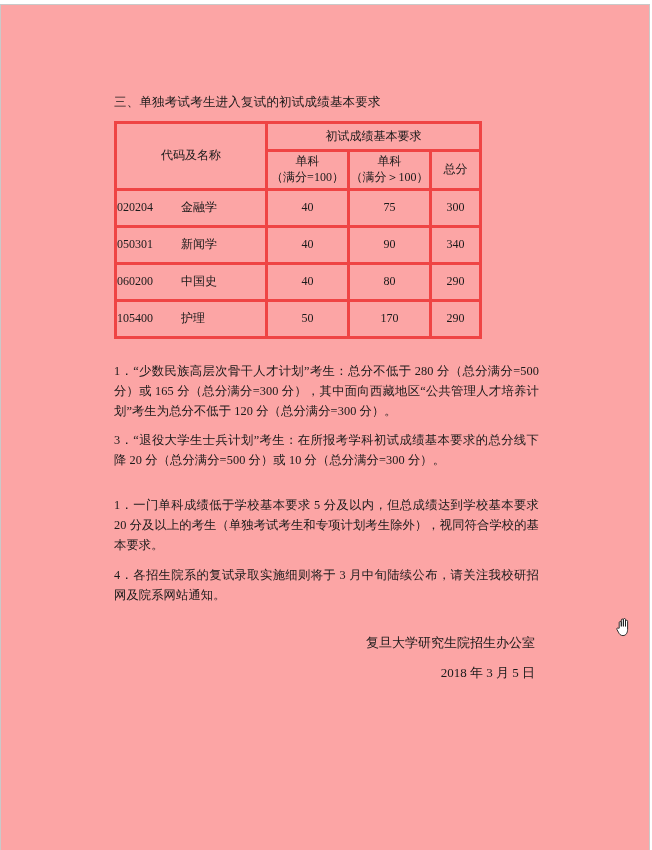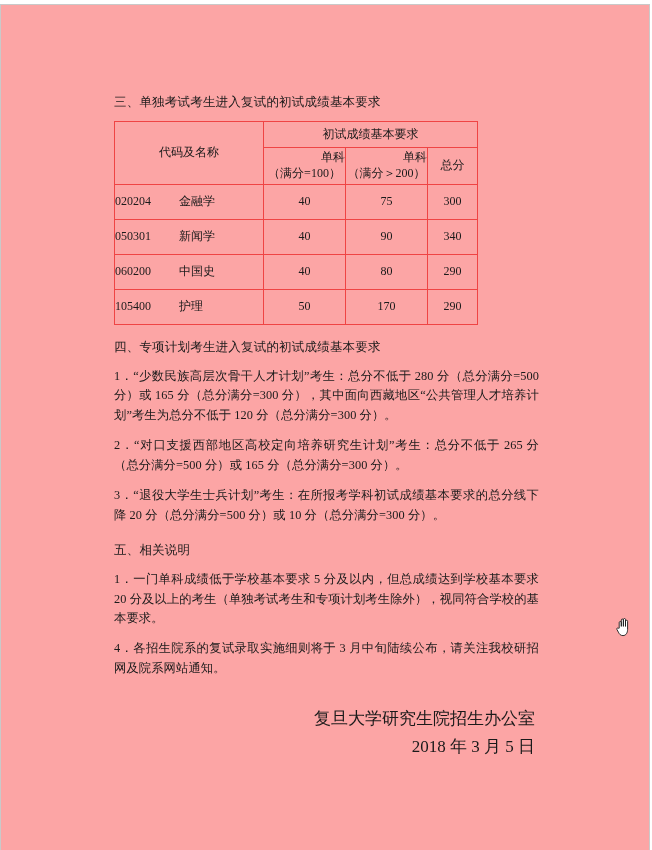--- a/index.html
+++ b/index.html
@@ -43,21 +43,21 @@
   .section-heading.sec4 { margin-top: 0; }
 
   
   table.scores {
     border-collapse: collapse;
     width: 362px;
     table-layout: fixed;
     margin: 0 0 0 0;
   }
   table.scores td, table.scores th {
-    border: 1px solid #ef4444;
+    border: 3px solid #ef4444;
     font-weight: normal;
     font-size: 12px;
     padding: 0;
     vertical-align: middle;
   }
   th.th-group {
     text-align: center;
     height: 25px;
     font-size: 12.5px;
     font-weight: bold;
@@ -67,21 +67,21 @@
     width: 148px;
     font-weight: normal;
   }
   th.th-sub {
     text-align: center;
     height: 36px;
     font-size: 11.5px;
     line-height: 1.3;
     font-weight: normal;
   }
-  th.th-sub .l1 { display: block; text-align: right; }
+  th.th-sub .l1 { display: block; }
   th.th-sub .l2 { display: block; }
   td.c-code {
     height: 34px;
     padding-left: 7px;
     font-size: 12px;
     white-space: nowrap;
     margin-top: 7px;
   }
   td.c-code .code { display: inline-block; min-width: 52px; }
   td.c-code .name { display: inline-block; margin-left: 12px; }
@@ -104,22 +104,23 @@
   }
   .block-gap { height: 13px; }
 
   
   .sign-wrap {
     margin-top: 26px;
     text-align: right;
     padding-right: 4px;
   }
   .sign-line {
-    font-size: 17px;
+    font-size: 13px;
     line-height: 1.65;
+    margin-top: 9px;
   }
 
   
   .cursor-hand {
     position: absolute;
     left: 614px;
     top: 612px;
     width: 18px;
     height: 20px;
   }
@@ -144,21 +145,21 @@
           <th class="th-name" rowspan="2">代码及名称</th>
           <th class="th-group" colspan="3">初试成绩基本要求</th>
         </tr>
         <tr>
           <th class="th-sub">
             <span class="l1">单科</span>
             <span class="l2">（满分=100）</span>
           </th>
           <th class="th-sub">
             <span class="l1">单科</span>
-            <span class="l2">（满分＞200）</span>
+            <span class="l2">（满分＞100）</span>
           </th>
           <th class="th-sub">总分</th>
         </tr>
 
         <tr>
           <td class="c-code">
             <span class="code">020204</span><span class="name">金融学</span>
           </td>
           <td class="c-num">40</td>
           <td class="c-num">75</td>
@@ -189,29 +190,26 @@
           </td>
           <td class="c-num">50</td>
           <td class="c-num">170</td>
           <td class="c-num">290</td>
         </tr>
       </tbody>
     </table>
 
     <div class="block-gap"></div>
 
-    <div class="section-heading sec4">四、专项计划考生进入复试的初试成绩基本要求</div>
 
     <p class="para">1．“少数民族高层次骨干人才计划”考生：总分不低于 280 分（总分满分=500 分）或 165 分（总分满分=300 分），其中面向西藏地区“公共管理人才培养计划”考生为总分不低于 120 分（总分满分=300 分）。</p>
-    <p class="para">2．“对口支援西部地区高校定向培养研究生计划”考生：总分不低于 265 分（总分满分=500 分）或 165 分（总分满分=300 分）。</p>
     <p class="para">3．“退役大学生士兵计划”考生：在所报考学科初试成绩基本要求的总分线下降 20 分（总分满分=500 分）或 10 分（总分满分=300 分）。</p>
 
     <div class="block-gap"></div>
 
-    <div class="section-heading">五、相关说明</div>
 
     <p class="para">1．一门单科成绩低于学校基本要求 5 分及以内，但总成绩达到学校基本要求 20 分及以上的考生（单独考试考生和专项计划考生除外），视同符合学校的基本要求。</p>
     <p class="para">4．各招生院系的复试录取实施细则将于 3 月中旬陆续公布，请关注我校研招网及院系网站通知。</p>
 
     <div class="sign-wrap">
       <div class="sign-line">复旦大学研究生院招生办公室</div>
       <div class="sign-line">2018 年 3 月 5 日</div>
     </div>
 
   </div>

